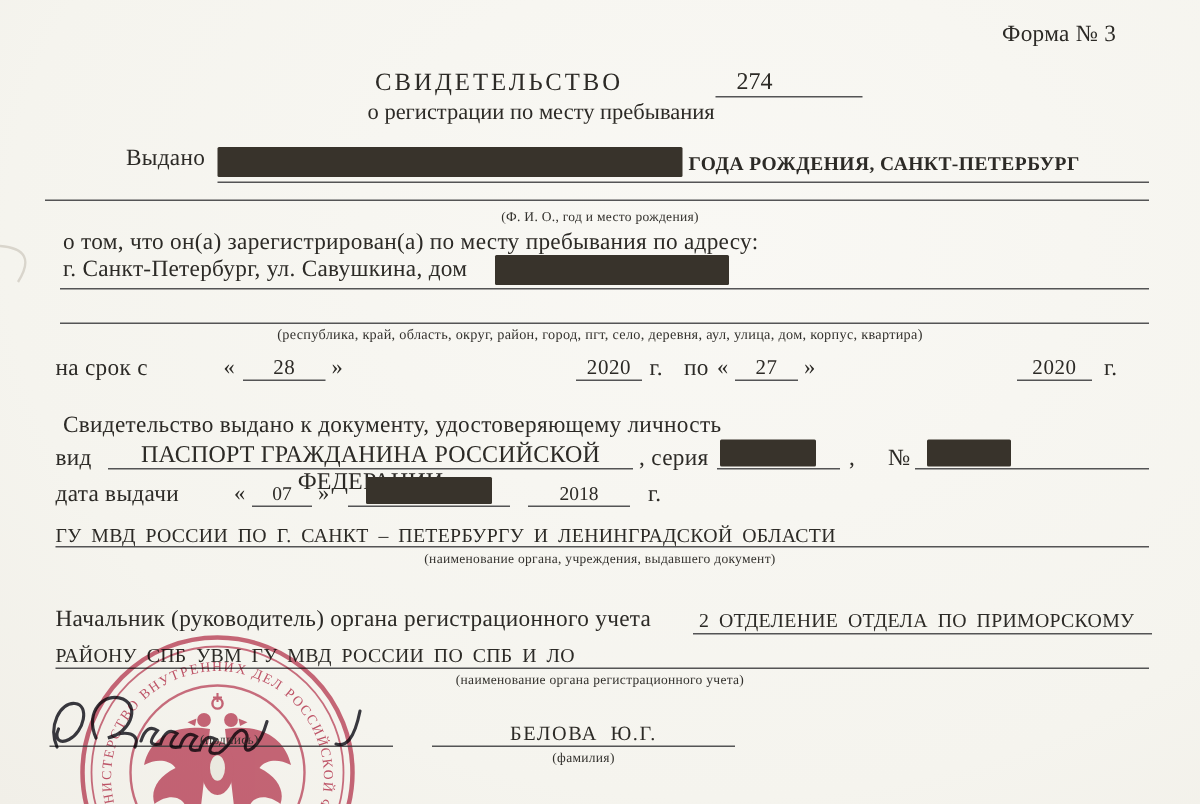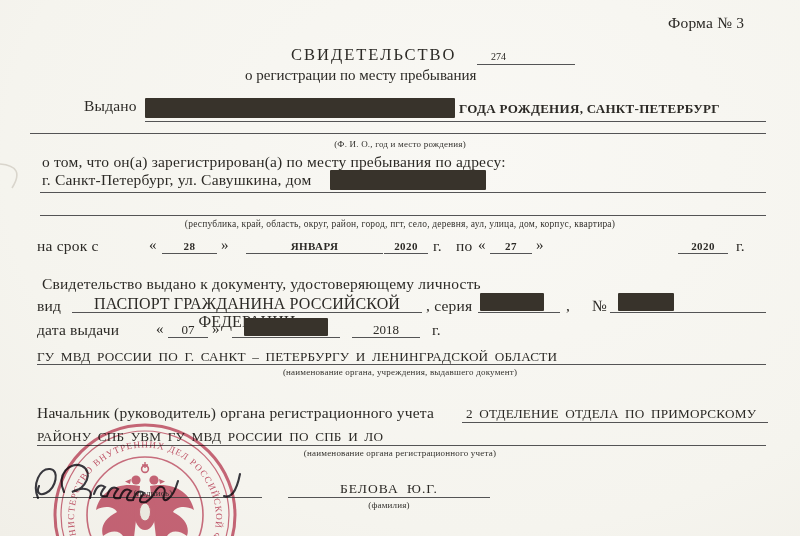--- a/index.html
+++ b/index.html
@@ -12,40 +12,40 @@
   }
   .abs{position:absolute;}
   .t15{font-size:15.5px;letter-spacing:.2px;}
   .caps{font-size:13px;letter-spacing:.3px;}
   .capsr{font-size:13.2px;letter-spacing:.2px;word-spacing:3px;}
   .bold{font-weight:bold;}
   .caption{font-size:9px;color:#33312d;letter-spacing:.2px;}
   .rule{position:absolute;height:0;border-top:1.4px solid rgba(55,55,58,.85);}
   .redact{position:absolute;background:#38332b;border-radius:1px;}
   .cell{position:absolute;border-bottom:1.4px solid rgba(55,55,58,.85);text-align:center;}
-  .cell .val{font-weight:bold;font-size:11px;letter-spacing:.4px;}
+  .cell .val{font-weight:normal;font-size:14px;letter-spacing:.4px;}
   .quote{font-size:15px;}
   .centerline{position:absolute;left:0;width:800px;text-align:center;}
   #stamp{mix-blend-mode:multiply;filter:blur(.35px);opacity:.92;}
   #signature{mix-blend-mode:multiply;}
 </style>
 </head>
 <body>
 
 <div id="doc">
 
   <svg class="abs" style="left:0;top:150;width:50px;height:50px;left:0px;top:150px" viewBox="0 0 50 50">
     <path d="M0 14 Q26 16 12 38" fill="none" stroke="#d9d5cc" stroke-width="1.6"></path>
   </svg>
 
   <div class="abs t15" style="left:668px;top:14px;">Форма № 3</div>
 
-  <div class="abs" style="left:250px;top:45px;font-size:16.5px;letter-spacing:2px;margin-left:41px;">СВИДЕТЕЛЬСТВО</div>
+  <div class="abs" style="left:250px;top:45px;font-size:16.5px;letter-spacing:2px;">СВИДЕТЕЛЬСТВО</div>
   <div class="cell" style="left:477px;top:46px;width:98px;height:18px;text-align:left;">
-    <span style="font-size:10px;padding-left:14px;">274</span>
+    <span style="font-size:16px;padding-left:14px;">274</span>
   </div>
   <div class="abs" style="left:245px;top:67px;font-size:15px;">о регистрации по месту пребывания</div>
 
   <div class="abs t15" style="left:84px;top:97px;">Выдано</div>
   <div class="redact" style="left:145px;top:98px;width:310px;height:20px;"></div>
   <div class="abs caps bold" style="left:459px;top:101px;">ГОДА РОЖДЕНИЯ, САНКТ-ПЕТЕРБУРГ</div>
   <div class="rule" style="left:145px;top:121px;width:621px;"></div>
   <div class="rule" style="left:30px;top:133px;width:736px;"></div>
   <div class="centerline caption" style="top:139px;">(Ф. И. О., год и место рождения)</div>
 
@@ -54,21 +54,20 @@
   <div class="abs t15" style="left:42px;top:171px;">г. Санкт-Петербург, ул. Савушкина, дом</div>
   <div class="redact" style="left:330px;top:170px;width:156px;height:20px;"></div>
   <div class="rule" style="left:40px;top:192px;width:726px;"></div>
   <div class="rule" style="left:40px;top:215px;width:726px;"></div>
   <div class="centerline caption" style="top:219px;font-size:9.5px;">(республика, край, область, округ, район, город, пгт, село, деревня, аул, улица, дом, корпус, квартира)</div>
 
   <div class="abs t15" style="left:37px;top:237px;">на срок с</div>
   <span class="abs quote" style="left:149px;top:237px;">«</span>
   <div class="cell" style="left:162px;top:236px;width:55px;height:17px;"><span class="val">28</span></div>
   <span class="abs quote" style="left:221px;top:237px;">»</span>
-  <div class="cell" style="left:246px;top:236px;width:137px;height:17px;"><span class="val">ЯНВАРЯ</span></div>
   <div class="cell" style="left:384px;top:236px;width:44px;height:17px;"><span class="val">2020</span></div>
   <span class="abs t15" style="left:433px;top:237px;">г.</span>
   <span class="abs t15" style="left:456px;top:237px;">по</span>
   <span class="abs quote" style="left:478px;top:237px;">«</span>
   <div class="cell" style="left:490px;top:236px;width:42px;height:17px;"><span class="val">27</span></div>
   <span class="abs quote" style="left:536px;top:237px;">»</span>
   <div class="cell" style="left:678px;top:236px;width:50px;height:17px;"><span class="val">2020</span></div>
   <span class="abs t15" style="left:736px;top:237px;">г.</span>
 
   <div class="abs t15" style="left:42px;top:275px;">Свидетельство выдано к документу, удостоверяющему личность</div>

